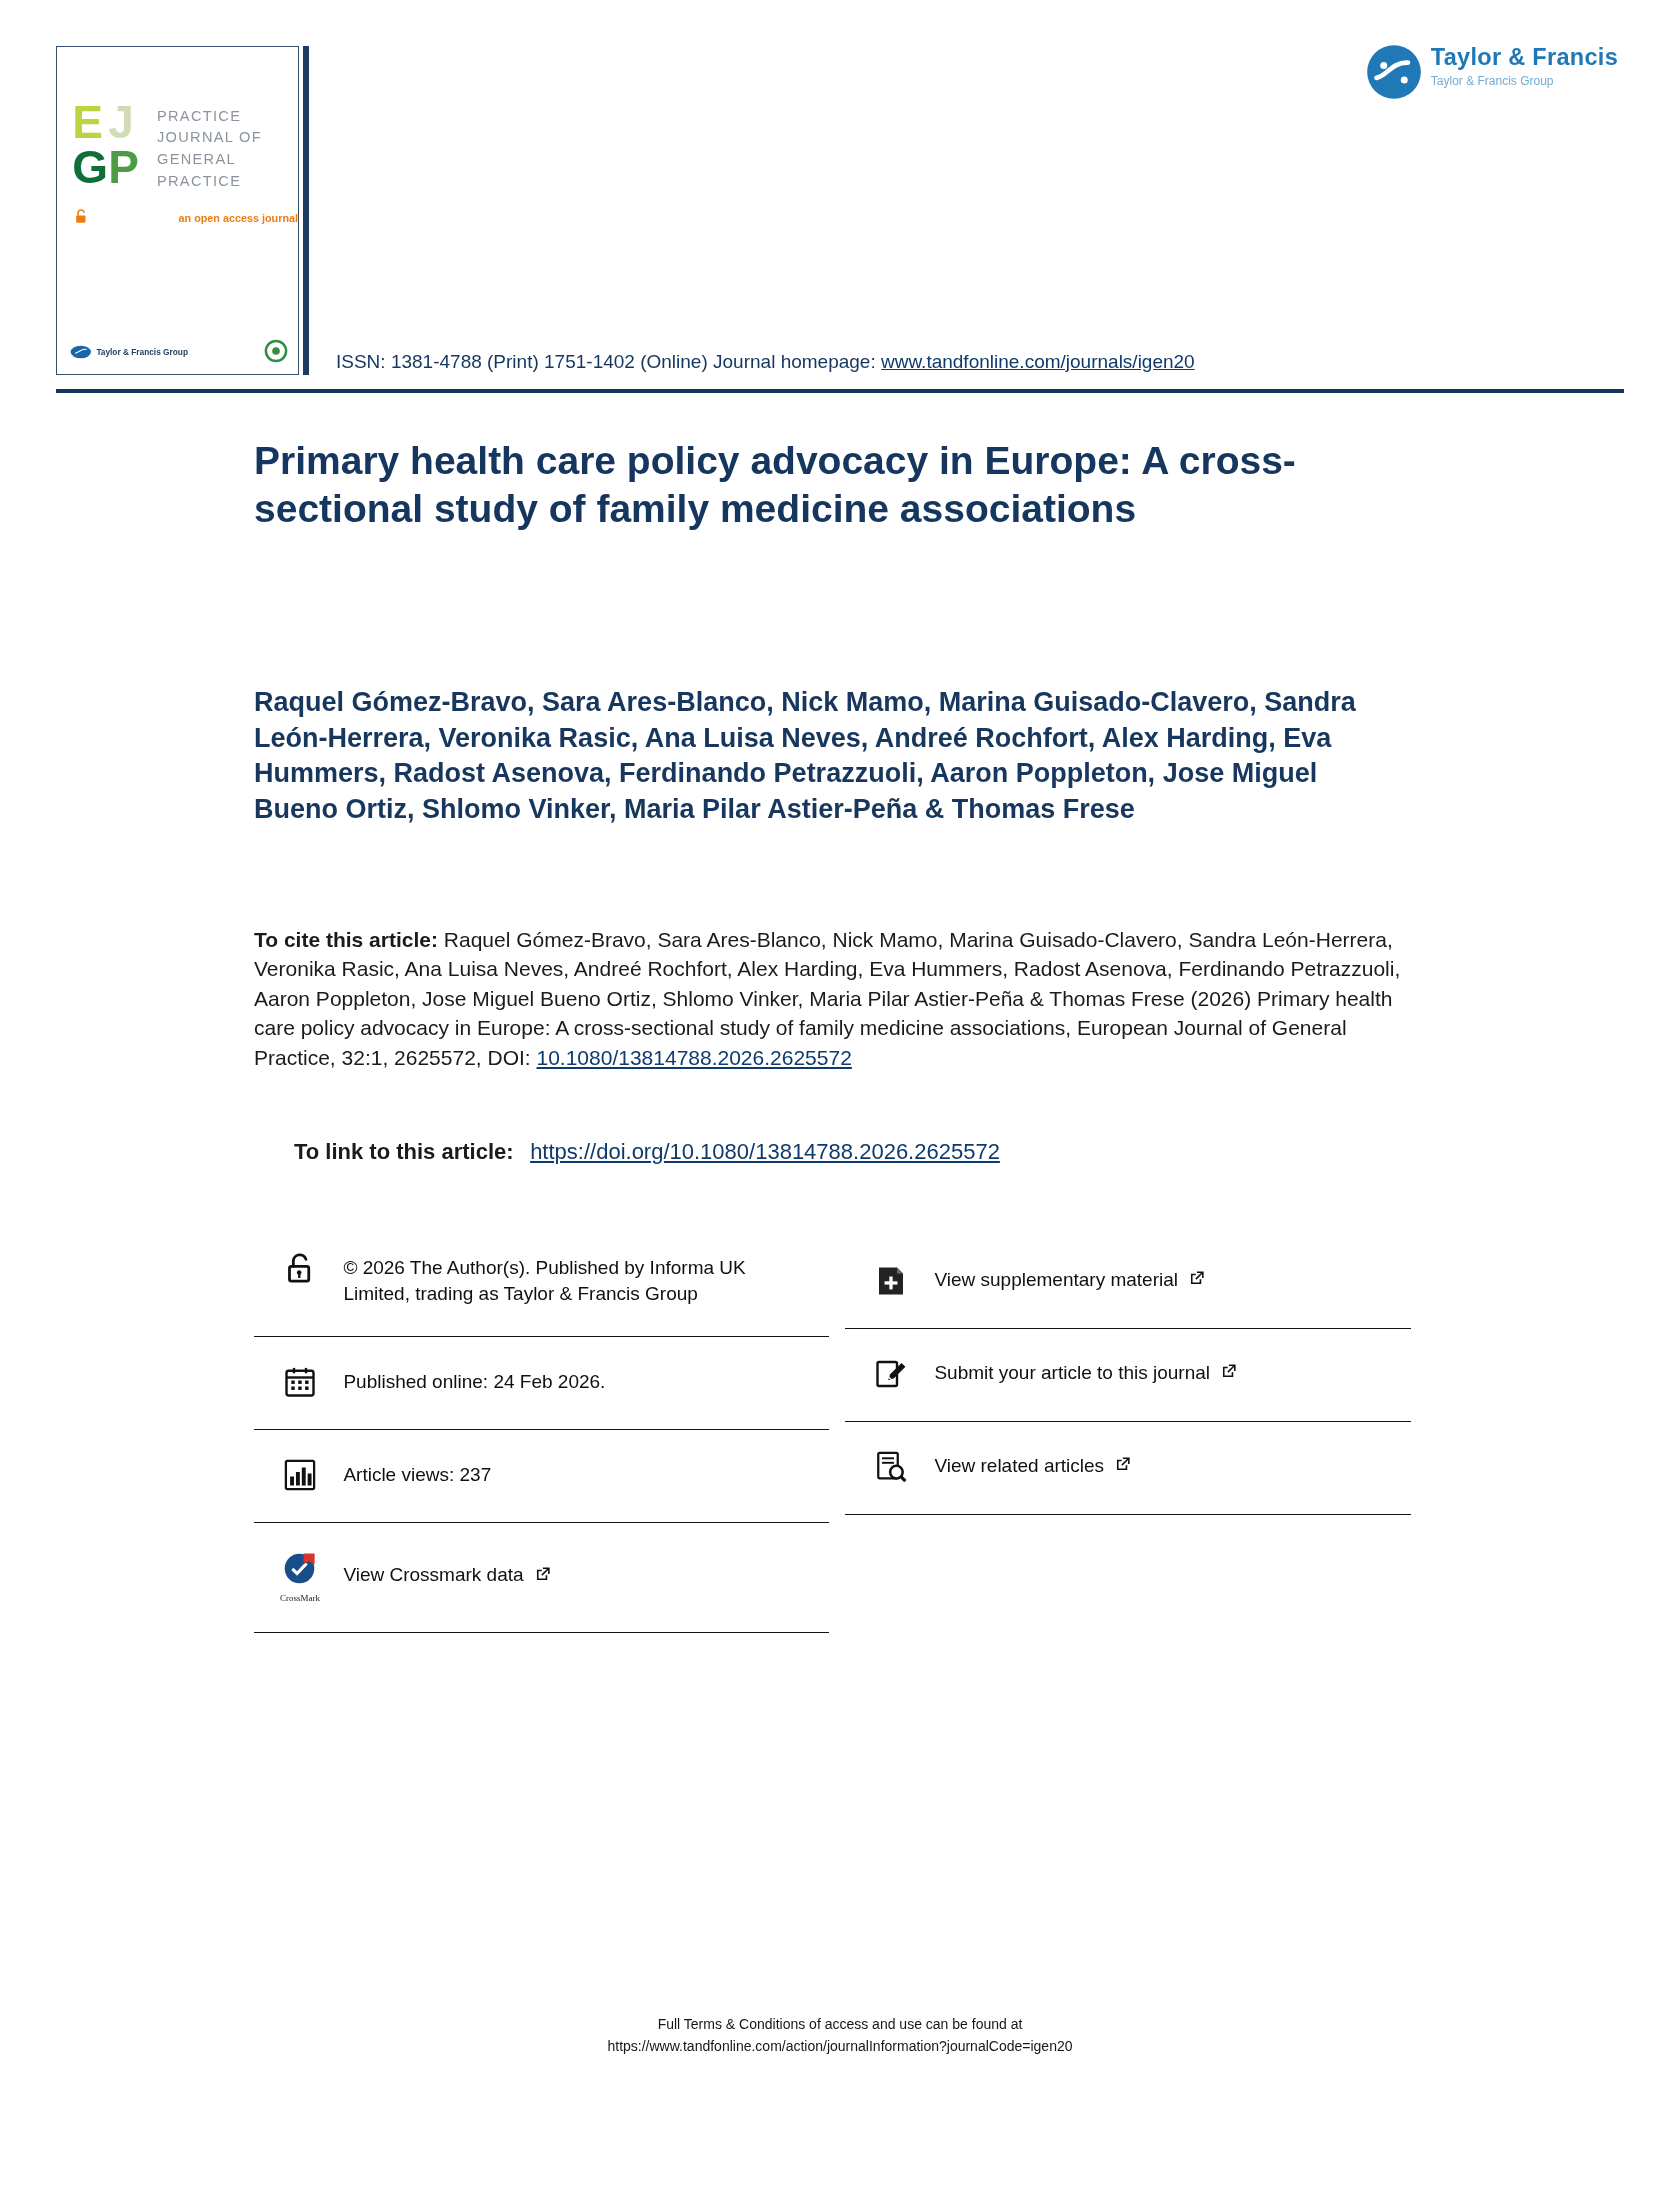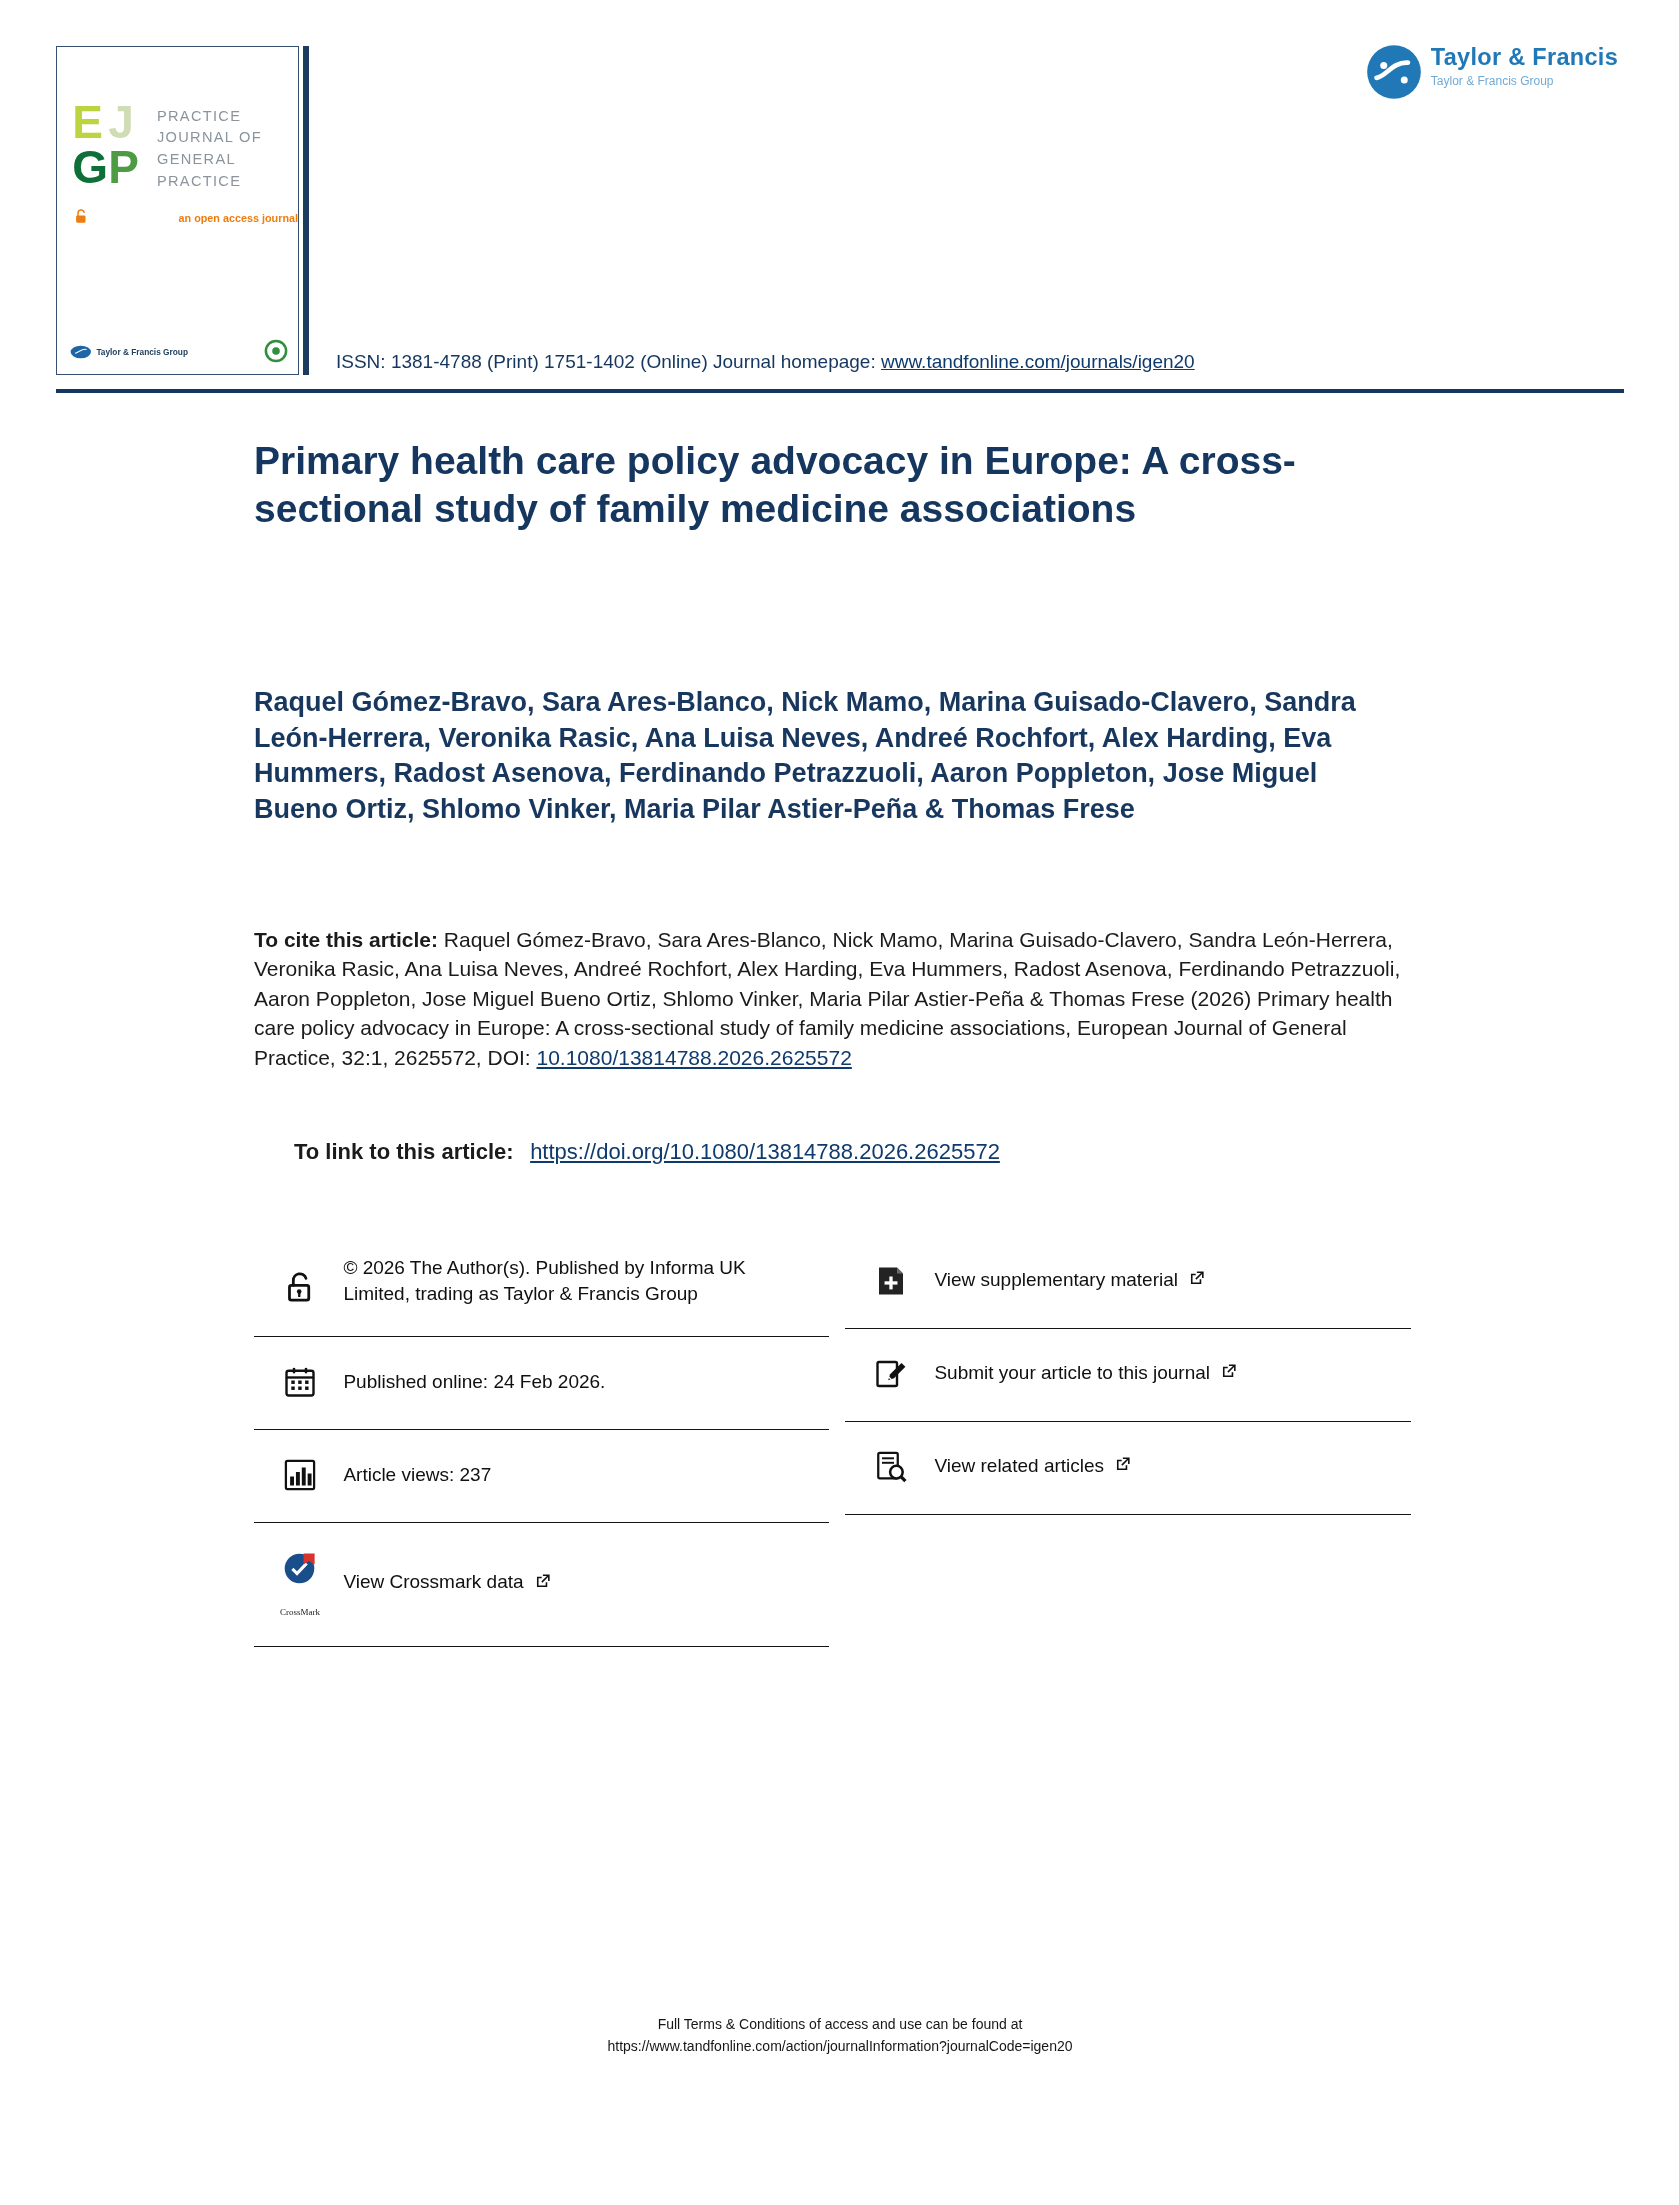--- a/index.html
+++ b/index.html
@@ -51,26 +51,26 @@
     font-size:21px; line-height:1.4; color:#1b1b1b;
   }
   .cite-block b { font-weight:700; }
   .link-line { position:absolute; left:254px; top:1139px; font-size:22px; color:#1b1b1b; }
   .link-line b { font-weight:700; margin-right:16.5px;margin-left:40px; }
 
   
   .acol { position:absolute; display:flex; flex-direction:column; }
   .acol-left  { left:254px;  top:1251px; width:575px; }
   .acol-right { left:845px; top:1263px; width:566px; }
-  .item { display:flex; align-items:flex-end; gap:23px; border-bottom:1.3px solid #141414; padding:27px 0 29px 25.4px; }
+  .item { display:flex; align-items:flex-start; gap:23px; border-bottom:1.3px solid #141414; padding:27px 0 29px 25.4px; }
   .acol .item:first-child { padding-top:0; }
   .item .txt { font-size:19px; line-height:1.38; color:#101010; padding-top:3.8px; }
   .item .txt-w { width:445px; }
   .icon-box { flex:none; width:41px; display:flex; flex-direction:column; align-items:center; }
-  .cm-caption { font-size:9px; color:#222; margin-top:20px; font-family:"Liberation Serif","DejaVu Serif",serif; }
+  .cm-caption { font-size:9px; color:#222; margin-top:6px; font-family:"Liberation Serif","DejaVu Serif",serif; }
   .ext { display:inline-block; vertical-align:-2.5px; margin-left:9px; }
   .row-center { align-items:center; }
   .row-center .txt { padding-top:0; }
 
   
   .footer { position:absolute; left:0; right:0; top:2013px; text-align:center; font-size:14px; line-height:1.6; color:#161616; }
 </style>
 </head>
 <body>
 

